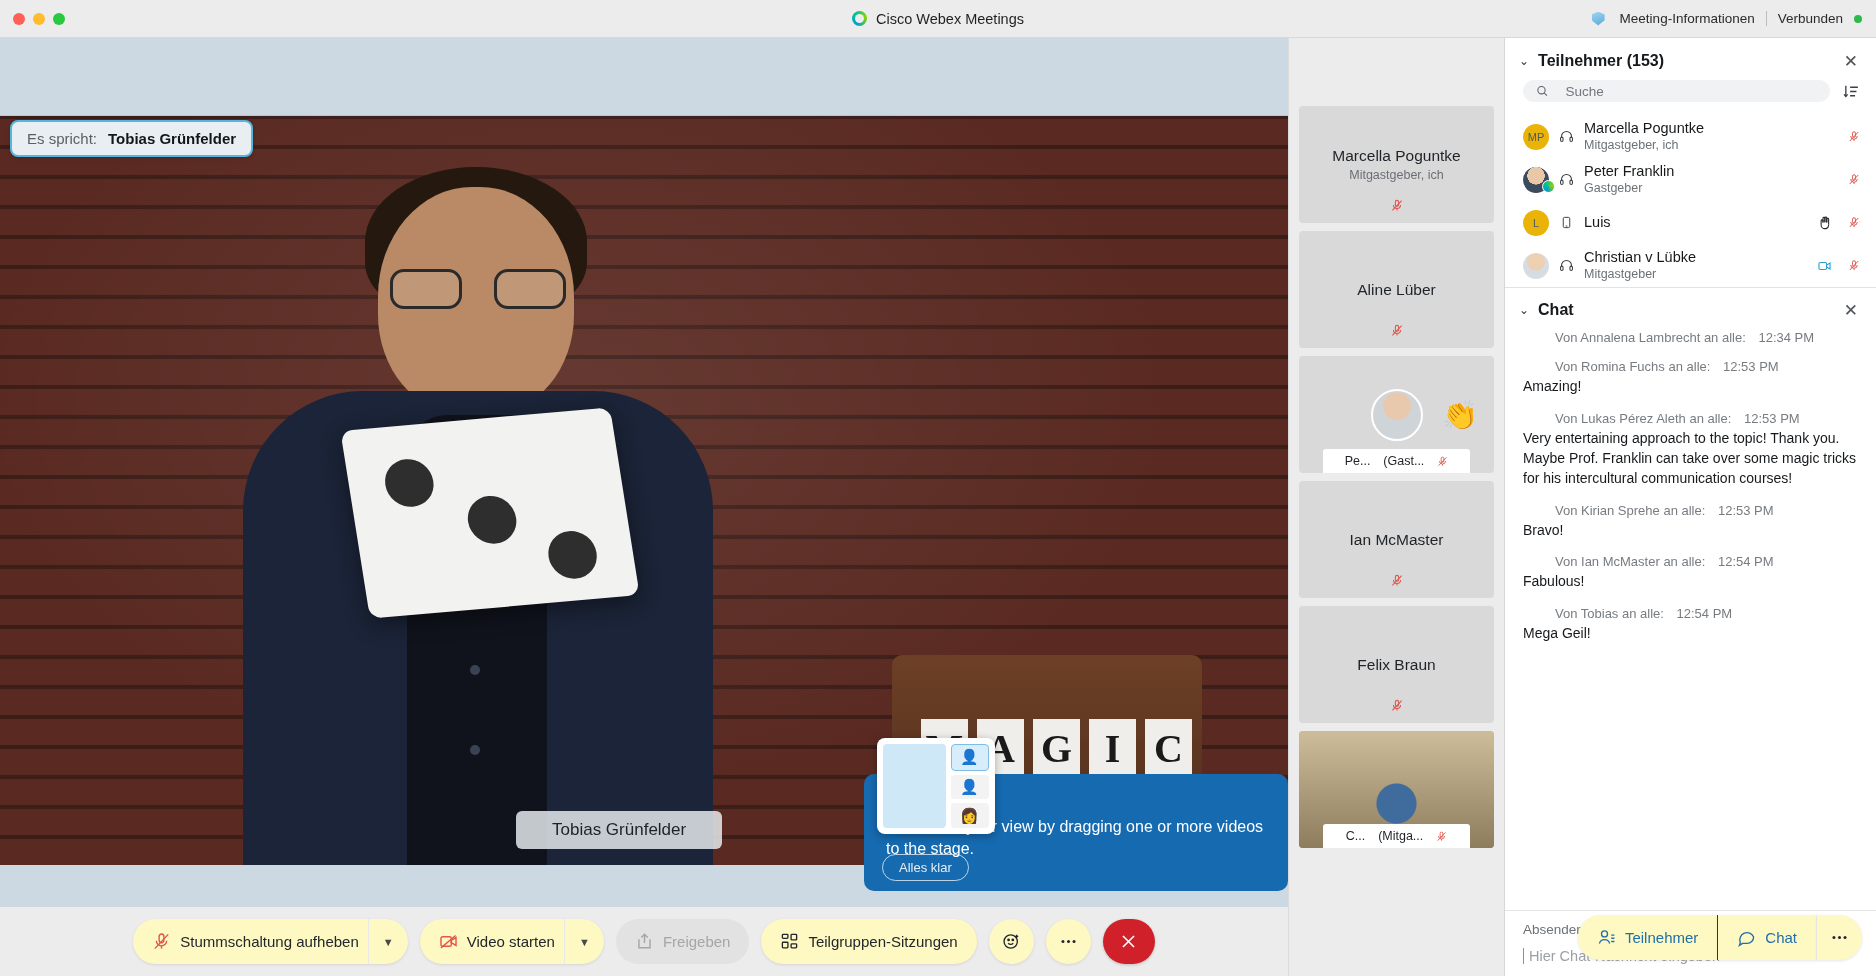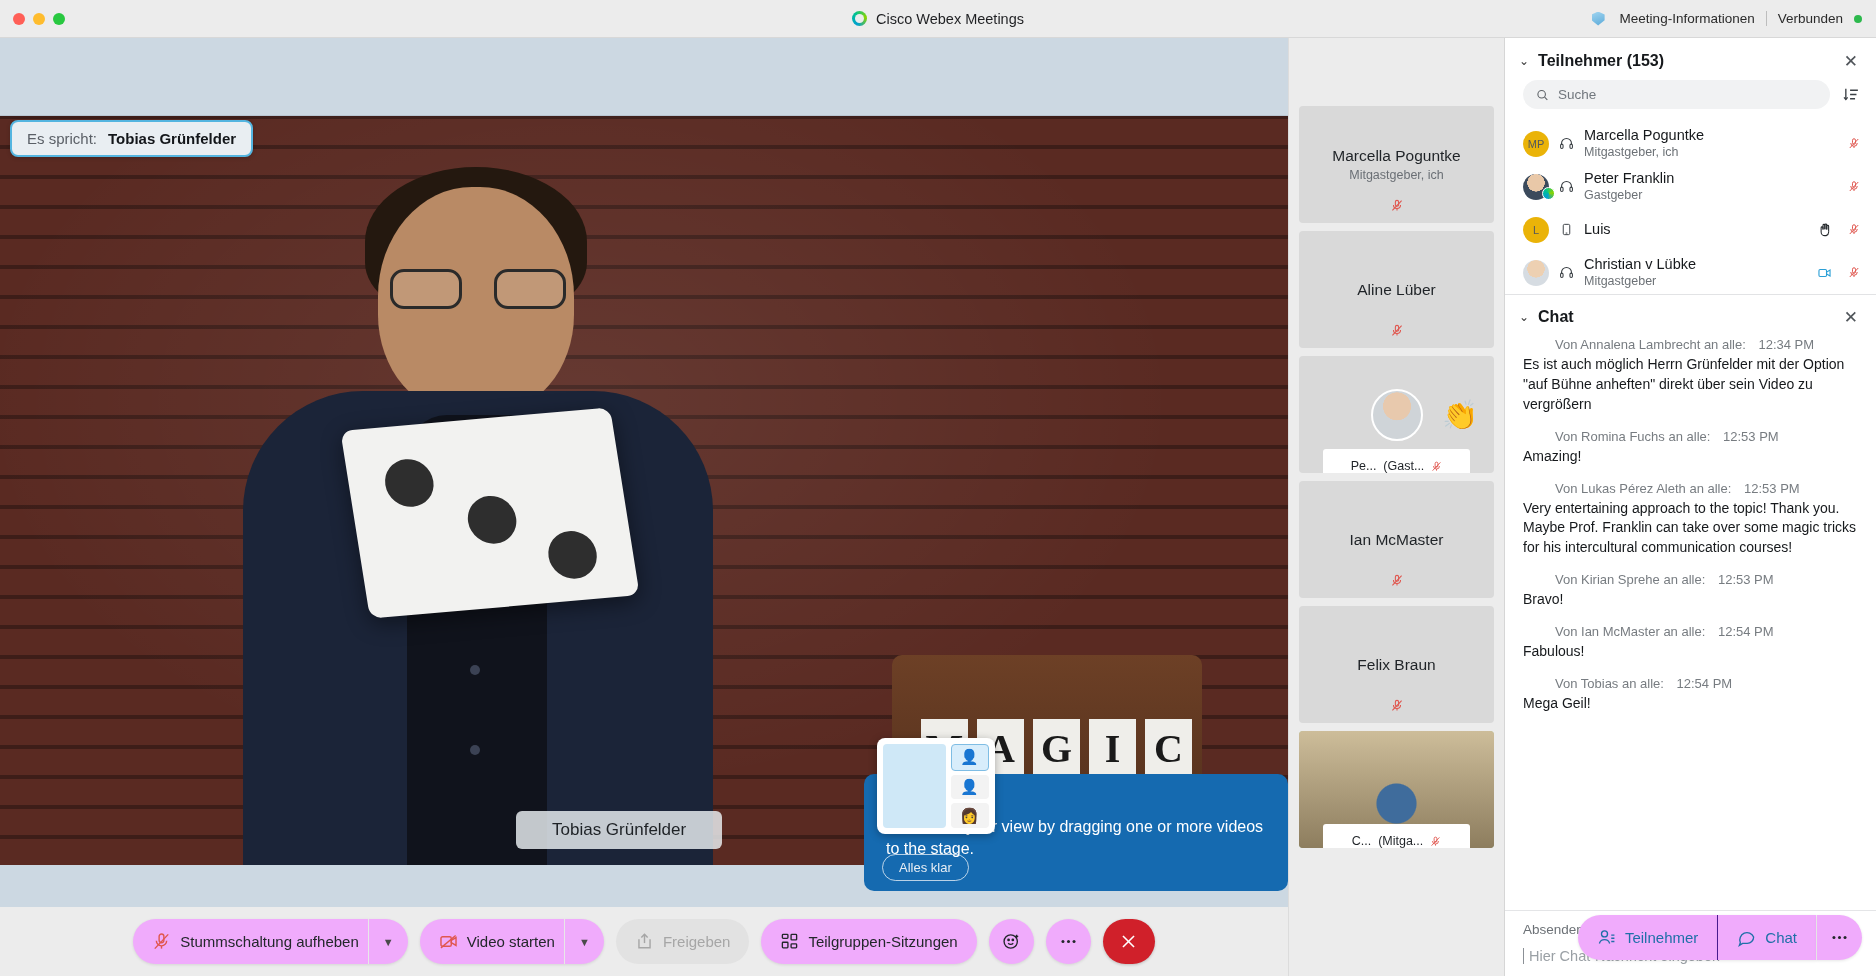--- a/index.html
+++ b/index.html
@@ -165,21 +165,21 @@
     padding:5px 16px;font-size:13px;color:#e7eef5;background:transparent;
     cursor:pointer;
   }
 
   
   .toolbar{
     flex:1;display:flex;align-items:center;justify-content:center;
     gap:12px;background:#ececec;
   }
   .btn{
-    height:45px;background:#f0abfc;border-radius:24px;border:none;
+    height:45px;background:#fef9c3;border-radius:24px;border:none;
     display:flex;align-items:center;gap:9px;padding:0 19px;
     font-size:15px;color:#23272b;cursor:pointer;
     box-shadow:0 1px 3px rgba(0,0,0,.10);
     font-family:"Liberation Sans",sans-serif;
   }
   .btn.split{padding-right:0;}
   .btn .caret{
     width:40px;height:45px;display:flex;align-items:center;justify-content:center;
     border-left:1px solid #e8e8e8;font-size:11px;color:#4a4a4a;
   }
@@ -204,21 +204,21 @@
   .t-role{font-size:12.5px;color:#6a6f75;margin-top:3px;}
   .t-mute{position:absolute;bottom:10px;left:50%;transform:translateX(-50%);}
   .avatar-img{
     width:52px;height:52px;border-radius:50%;
     background:radial-gradient(circle at 50% 32%,#e8c9ad 0 34%,#cfd4d8 35% 100%);
     border:2px solid #fff;
   }
   .clap{position:absolute;right:16px;top:50%;transform:translateY(-50%);font-size:29px;}
   .t-label{
     position:absolute;bottom:0;left:24px;right:24px;height:24px;background:#fff;
-    border-radius:3px 3px 0 0;display:flex;align-items:flex-end;justify-content:center;gap:7px;
+    border-radius:3px 3px 0 0;display:flex;align-items:center;justify-content:center;gap:13px;
     font-size:12.5px;color:#1f2327;
   }
   .thumb.video{
     background:linear-gradient(#b9cf9f,#8c9d74);
   }
   .thumb.video .vsc{
     position:absolute;inset:0;border-radius:4px;overflow:hidden;
     background:
       radial-gradient(circle at 50% 62%, #3f6c9c 0 16%, transparent 17%),
       linear-gradient(#cdbd9a,#8d7d5e);
@@ -230,22 +230,22 @@
     display:flex;flex-direction:column;min-width:0;
   }
   .panel-head{
     display:flex;align-items:center;padding:14px 18px 10px 14px;gap:9px;
   }
   .chev{font-size:12px;color:#3a3a3a;cursor:pointer;}
   .panel-title{font-size:16px;font-weight:700;color:#16191c;}
   .panel-x{margin-left:auto;font-size:17px;color:#50555a;cursor:pointer;line-height:1;}
   .search-row{display:flex;align-items:center;gap:13px;padding:0 16px 13px 18px;}
   .search-box{
-    flex:1;height:29px;background:#f1f2f3;border-radius:16px;
-    display:flex;align-items:center;gap:9px;padding:0 13px;
+    flex:1;height:22px;background:#f1f2f3;border-radius:16px;
+    display:flex;align-items:center;gap:17px;padding:0 13px;
   }
   .search-box input{
     border:none;background:transparent;outline:none;font-size:13.5px;
     color:#2b2f33;width:100%;font-family:"Liberation Sans",sans-serif;
   }
   .search-box input::placeholder{color:#71777d;}
   .plist{padding:0 16px 0 18px;}
   .prow{display:flex;align-items:center;gap:10px;height:43px;position:relative;}
   .p-av{
     width:26px;height:26px;border-radius:50%;background:#eab308;color:#53585d;
@@ -640,21 +640,20 @@
       <span class="panel-title">Chat</span>
       <span class="panel-x">✕</span>
     </div>
 
     <div class="chat-scroll">
       <div class="msg">
         <div class="msg-meta">
           <span>Von Annalena Lambrecht an alle:</span>
           <span class="tm">12:34  PM</span>
         </div>
-        <div class="msg-body">Es ist auch möglich Herrn Grünfelder mit der Option "auf Bühne anheften" direkt über sein Video zu vergrößern</div>
       </div>
       <div class="msg">
         <div class="msg-meta">
           <span>Von Romina Fuchs an alle:</span>
           <span class="tm">12:53  PM</span>
         </div>
         <div class="msg-body">Amazing!</div>
       </div>
       <div class="msg">
         <div class="msg-meta">

